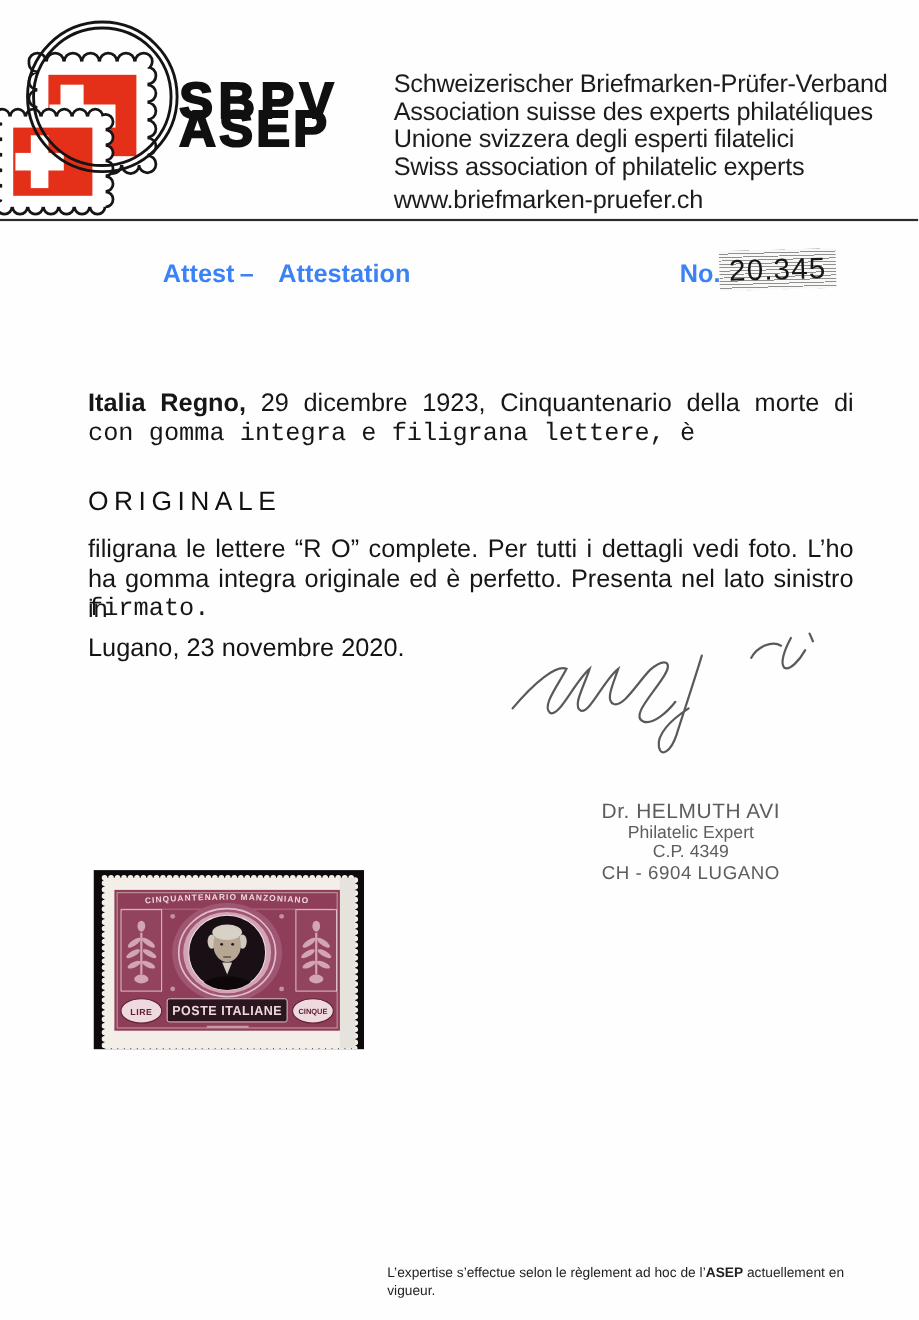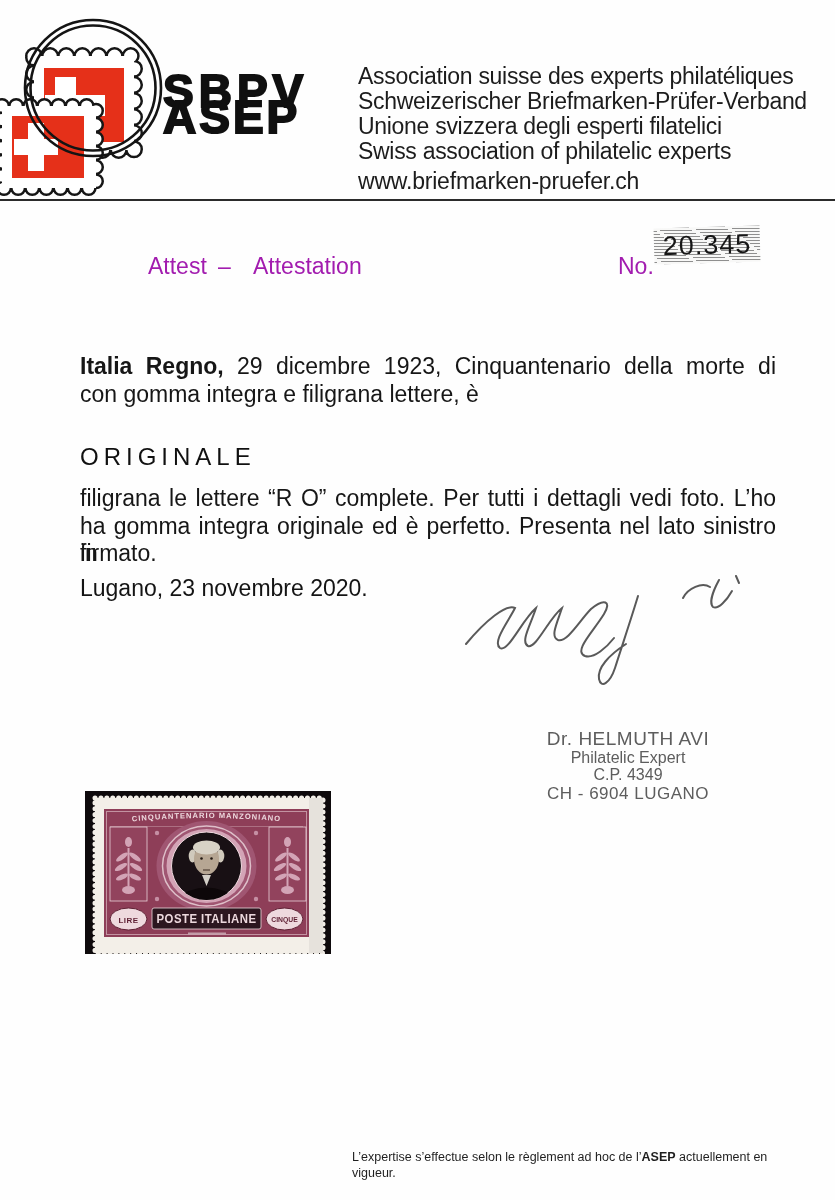--- a/index.html
+++ b/index.html
@@ -10,34 +10,34 @@
   
   #logo-svg{left:0;top:0;}
   .acronym{font-weight:700;font-size:46px;color:#101010;-webkit-text-stroke:2px #101010;line-height:1;}
   #acr-top{left:163px;top:68px;letter-spacing:5px;}
   #acr-bot{left:163px;top:94px;letter-spacing:3px;}
   #org-block{left:358px;top:64px;font-size:23px;line-height:25px;letter-spacing:-0.3px;color:#1c1c1c;}
   #website{left:358px;top:168px;font-size:23px;letter-spacing:-0.2px;color:#1c1c1c;}
   #rule{left:0;top:199px;width:835px;height:2px;background:#2b2b2b;}
 
   
-  .attest-t{top:253px;font-size:23px;font-weight:400;color:#a21caf;}
+  .attest-t{top:235px;font-size:23px;font-weight:700;color:#3b82f6;}
   #attest-de{left:148px;}
   #attest-dash{left:218px;}
   #attest-fr{left:253px;}
   #no-label{left:618px;}
   #numbox{left:654px;top:227px;width:106px;height:36px;transform:rotate(-1.6deg);
           background:repeating-linear-gradient(180deg,#f8f8f7 0px,#f8f8f7 2.2px,#8f8f8f 2.2px,#8f8f8f 3.1px);
           display:flex;align-items:center;justify-content:center;}
   #numbox span{font-size:27px;color:#161616;letter-spacing:1px;}
 
   
   .para{left:80px;width:696px;font-size:23px;color:#161616;}
   .jline{height:27.5px;line-height:27.5px;text-align:justify;text-align-last:justify;white-space:normal;}
-  .lline{height:27.5px;line-height:27.5px;text-align:left;}
+  .lline{height:27.5px;line-height:27.5px;text-align:left;font-family:Liberation Mono, monospace;}
   #para1{top:353px;}
   #verdict{left:80px;width:696px;top:443px;text-align:left;font-size:24px;letter-spacing:5px;color:#101010;}
   #para2{top:485px;}
   .b{font-weight:700;}
   #dateline{left:80px;top:575px;font-size:23px;}
 
   
   #sig-svg{left:452px;top:558px;}
   #estamp{left:478px;top:695px;width:300px;text-align:center;color:#474747;opacity:.88;margin-top:33px;}
   #estamp .nm{font-size:19px;line-height:21px;letter-spacing:.5px;}
@@ -79,22 +79,22 @@
     <g>
       <circle cx="93" cy="88" r="68" fill="none" stroke="#141414" stroke-width="2.6"></circle>
       <circle cx="93" cy="88" r="62.5" fill="none" stroke="#141414" stroke-width="2.6"></circle>
     </g>
   </svg>
 
   <div class="abs acronym" id="acr-top">SBPV</div>
   <div class="abs acronym" id="acr-bot">ASEP</div>
 
   <div class="abs" id="org-block">
+    <div>Schweizerischer Briefmarken-Prüfer-Verband</div>
     <div>Association suisse des experts philatéliques</div>
-    <div>Schweizerischer Briefmarken-Prüfer-Verband</div>
     <div>Unione svizzera degli esperti filatelici</div>
     <div>Swiss association of philatelic experts</div>
   </div>
   <div class="abs" id="website">www.briefmarken-pruefer.ch</div>
 
   <div class="abs" id="rule"></div>
 
   <div class="abs attest-t" id="attest-de">Attest</div>
   <div class="abs attest-t" id="attest-dash">–</div>
   <div class="abs attest-t" id="attest-fr">Attestation</div>

